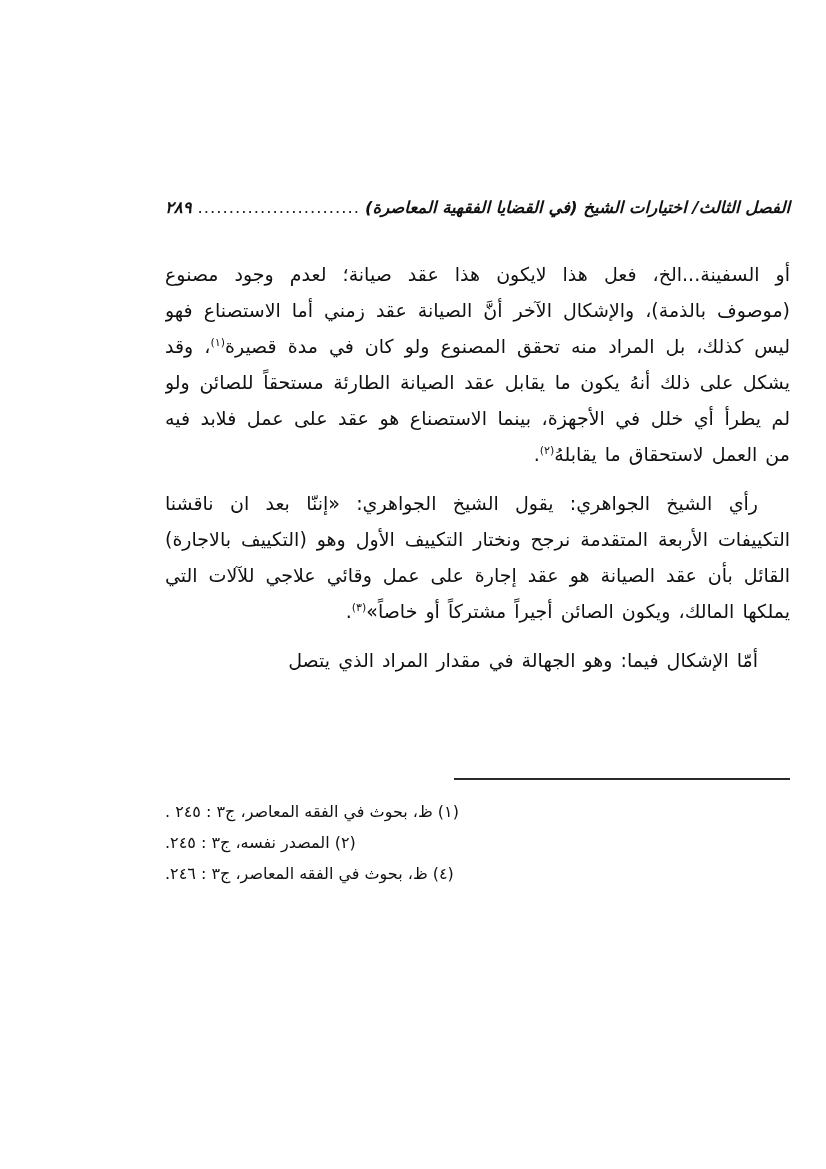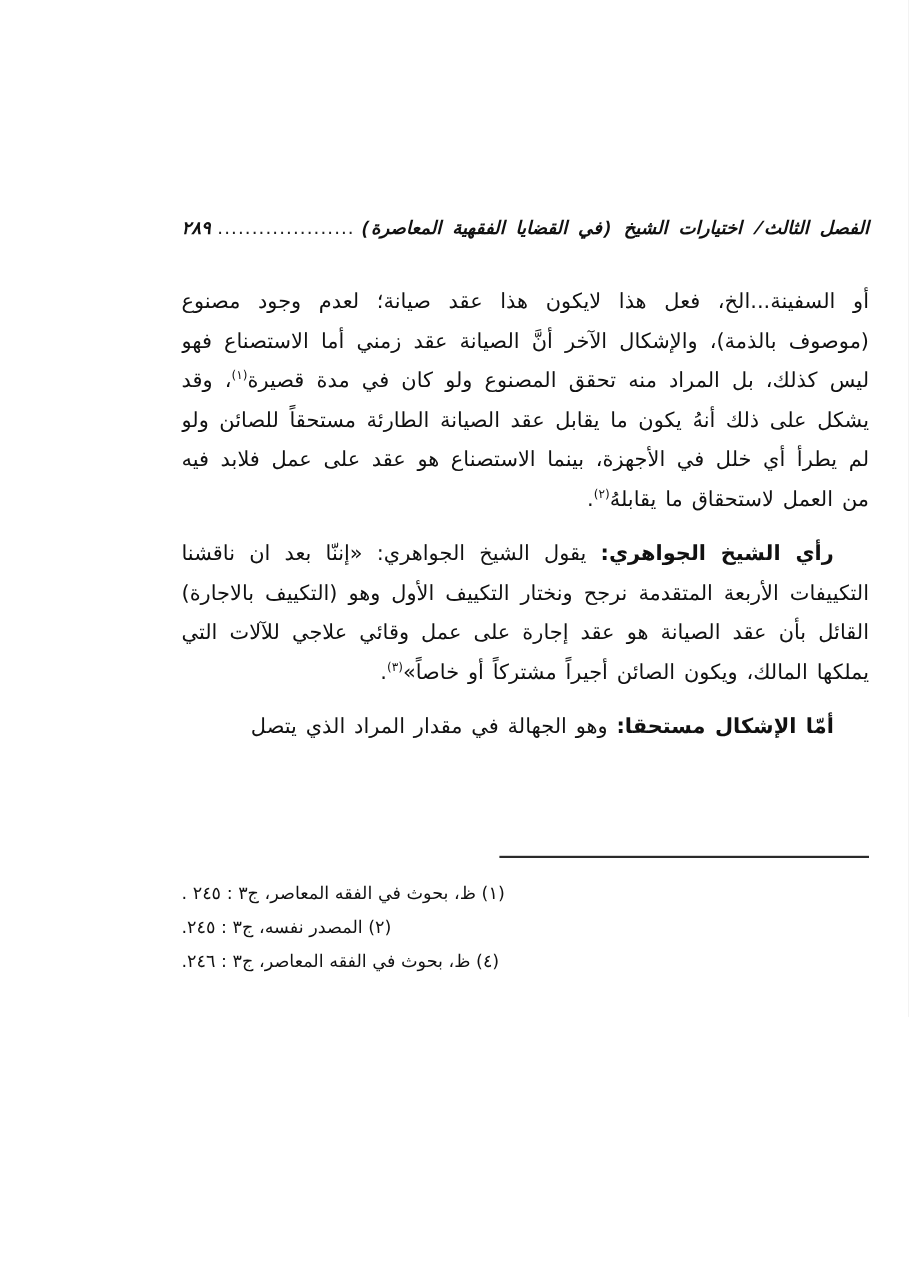--- a/index.html
+++ b/index.html
@@ -24,21 +24,21 @@
     top: 198px;
     right: 36px;
     left: 165px;
     display: flex;
     align-items: baseline;
     font-size: 16.5px;
     font-weight: 700;
     font-style: italic;
     white-space: nowrap;
   }
-  .rh-title { flex: 0 0 auto; font-family: Liberation Mono, monospace; }
+  .rh-title { flex: 0 0 auto; }
   .rh-dots {
     flex: 1 1 auto;
     overflow: hidden;
     white-space: nowrap;
     direction: ltr;
     text-align: left;
     margin: 0 6px;
     letter-spacing: 1px;
     font-style: normal;
     font-weight: 400;
@@ -58,21 +58,21 @@
     text-align: justify;
     word-spacing: 2px;
   }
   .body-text p.para {
     margin: 0 0 13px 0;
   }
   .body-text p.para.indent {
     text-indent: 32px;
   }
   .body-text .bold {
-    font-weight: 700;
+    font-weight: 400;
   }
   .body-text sup.sup {
     font-size: 11px;
     line-height: 0;
     vertical-align: super;
   }
   
   .footnote-area {
     position: absolute;
     top: 778px;
@@ -101,21 +101,21 @@
 
   <div class="running-head">
     <span class="rh-title">الفصل الثالث/ اختيارات الشيخ (في القضايا الفقهية المعاصرة)</span>
     <span class="rh-dots">........................................................................</span>
     <span class="rh-page">٢٨٩</span>
   </div>
 
   <div class="body-text">
       <p class="para"><span class="normal">أو السفينة...الخ، فعل هذا لايكون هذا عقد صيانة؛ لعدم وجود مصنوع (موصوف بالذمة)، والإشكال الآخر أنَّ الصيانة عقد زمني أما الاستصناع فهو ليس كذلك، بل المراد منه تحقق المصنوع ولو كان في مدة قصيرة</span><sup class="sup">(١)</sup><span class="normal">، وقد يشكل على ذلك أنهُ يكون ما يقابل عقد الصيانة الطارئة مستحقاً للصائن ولو لم يطرأ أي خلل في الأجهزة، بينما الاستصناع هو عقد على عمل فلابد فيه من العمل لاستحقاق ما يقابلهُ</span><sup class="sup">(٢)</sup><span class="normal">.</span></p>
       <p class="para indent"><span class="bold">رأي الشيخ الجواهري:</span><span class="normal"> يقول الشيخ الجواهري: «إننّا بعد ان ناقشنا التكييفات الأربعة المتقدمة نرجح ونختار التكييف الأول وهو (التكييف بالاجارة) القائل بأن عقد الصيانة هو عقد إجارة على عمل وقائي علاجي للآلات التي يملكها المالك، ويكون الصائن أجيراً مشتركاً أو خاصاً»</span><sup class="sup">(٣)</sup><span class="normal">.</span></p>
-      <p class="para indent"><span class="bold">أمّا الإشكال مستحقا:</span><span class="normal"> وهو الجهالة في مقدار المراد الذي يتصل</span></p>
+      <p class="para indent"><span class="bold">أمّا الإشكال فيما:</span><span class="normal"> وهو الجهالة في مقدار المراد الذي يتصل</span></p>
     </div>
 
   <div class="footnote-area">
     <div class="fn-sep"></div>
     <div class="footnotes">
         <div class="footnote">(١) ظ، بحوث في الفقه المعاصر، ج٣ : ٢٤٥ .</div>
         <div class="footnote">(٢) المصدر نفسه، ج٣ : ٢٤٥.</div>
         <div class="footnote">(٤) ظ، بحوث في الفقه المعاصر، ج٣ : ٢٤٦.</div>
       </div>
   </div>

